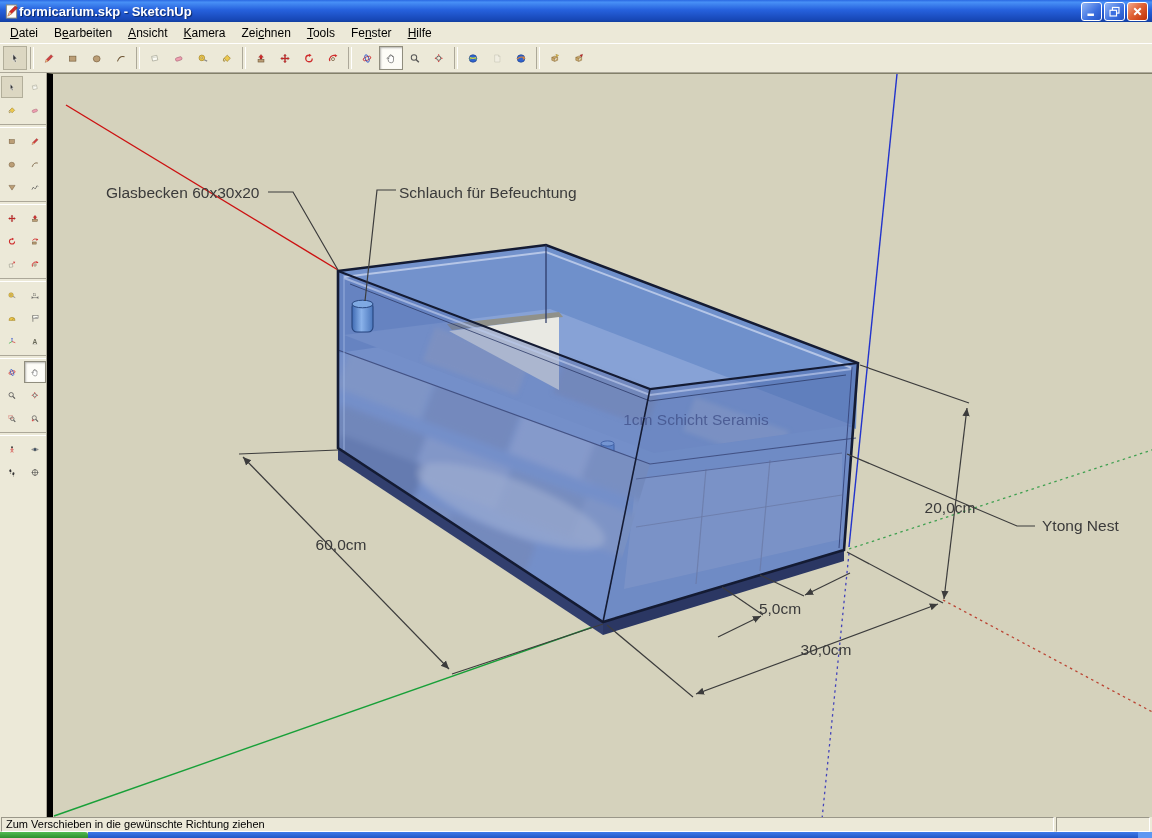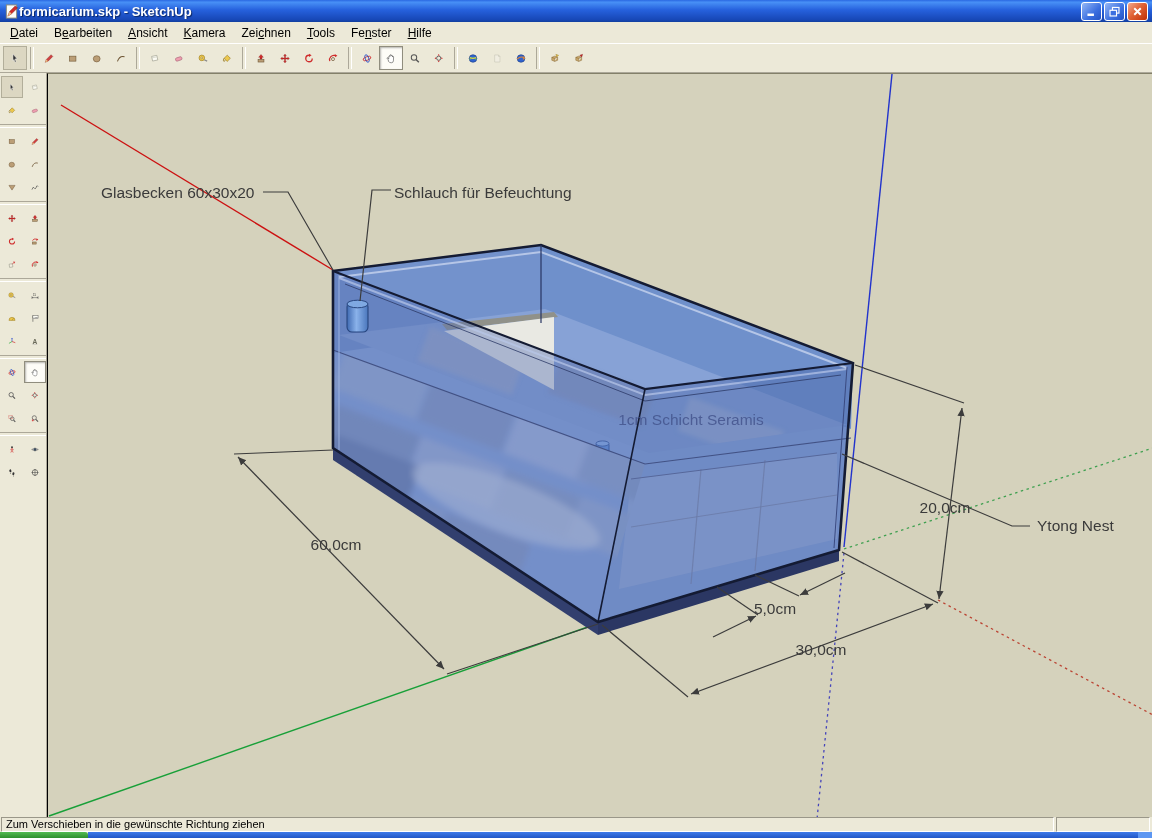--- a/index.html
+++ b/index.html
@@ -38,21 +38,21 @@
   .sep-v{width:2px;height:22px;border-left:1px solid #aca899;border-right:1px solid #fff;margin:0 3px;}
 
   .palette{position:absolute;top:73px;left:0;width:47px;bottom:21px;background:#ece9d8;
     border-right:1px solid #aca899;display:flex;flex-wrap:wrap;align-content:flex-start;
     padding-top:3px;box-sizing:border-box;}
   .palette .tbtn{width:22px;height:22px;margin:0 0 1px 1px;}
   .sep-h{width:46px;height:2px;border-top:1px solid #aca899;border-bottom:1px solid #fff;margin:2px 0;}
 
   
   .canvas{position:absolute;left:47px;top:73px;right:0;bottom:21px;
-    border-top:1px solid #838069;border-left:1px solid #000000;box-sizing:border-box;}
+    border-top:1px solid #838069;border-left:6px solid #000000;box-sizing:border-box;}
   .canvas svg{display:block;}
   .cvtext{font-family:"Liberation Sans",sans-serif;font-size:15.5px;fill:#3a3a3a;}
   .cvfaint{font-family:"Liberation Sans",sans-serif;font-size:15.5px;fill:#41518a;opacity:.8;}
 
   
   .statusbar{position:absolute;left:0;right:0;bottom:6px;height:15px;background:#ece9d8;
     display:flex;align-items:flex-end;font-size:11px;color:#000;}
   .status-text{flex:1;height:13px;line-height:13px;padding:0 4px;margin-left:1px;
     border:1px solid;border-color:#9a9789 #fff #fff #9a9789;background:#ece9d8;white-space:nowrap;}
   .vcb{width:92px;height:13px;margin:0 2px;border:1px solid;border-color:#9a9789 #fff #fff #9a9789;background:#ece9d8;}

